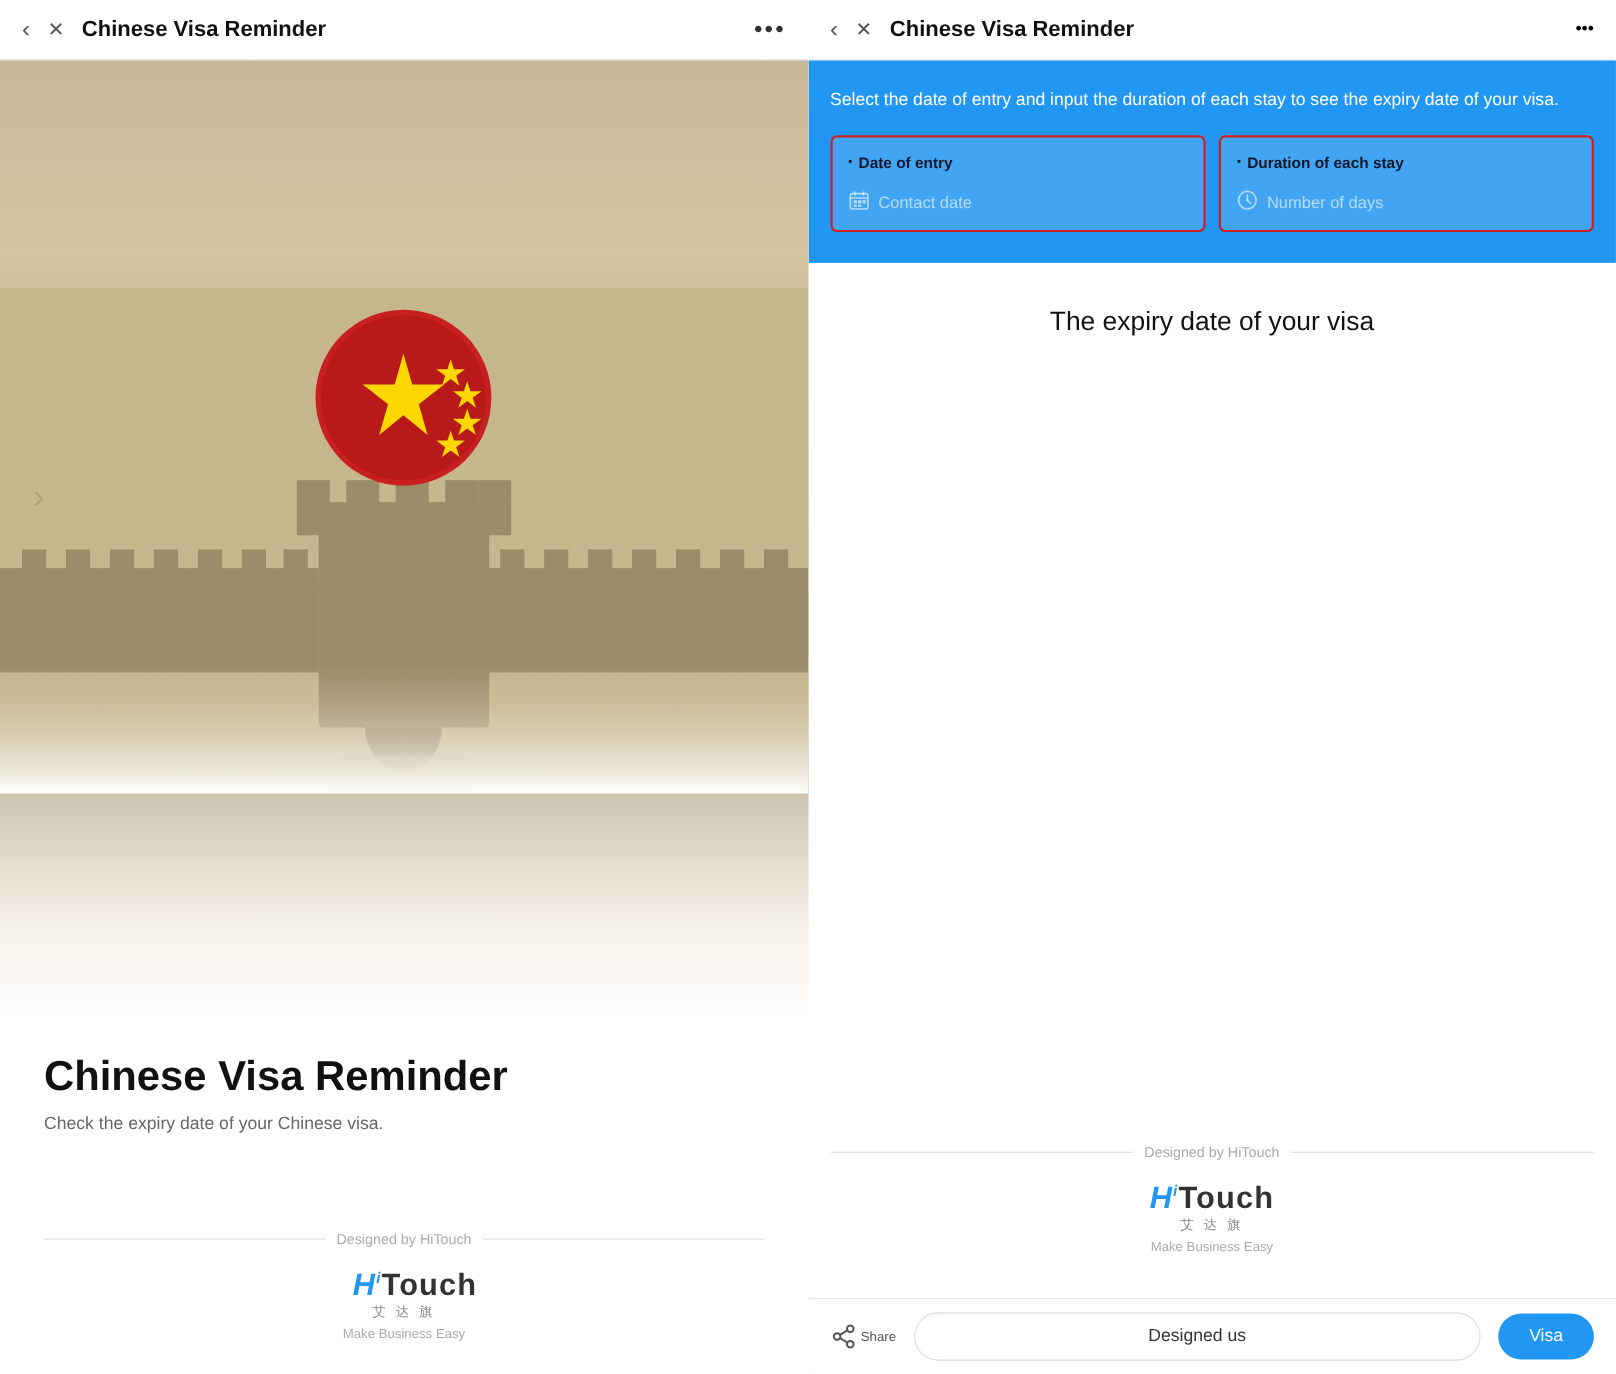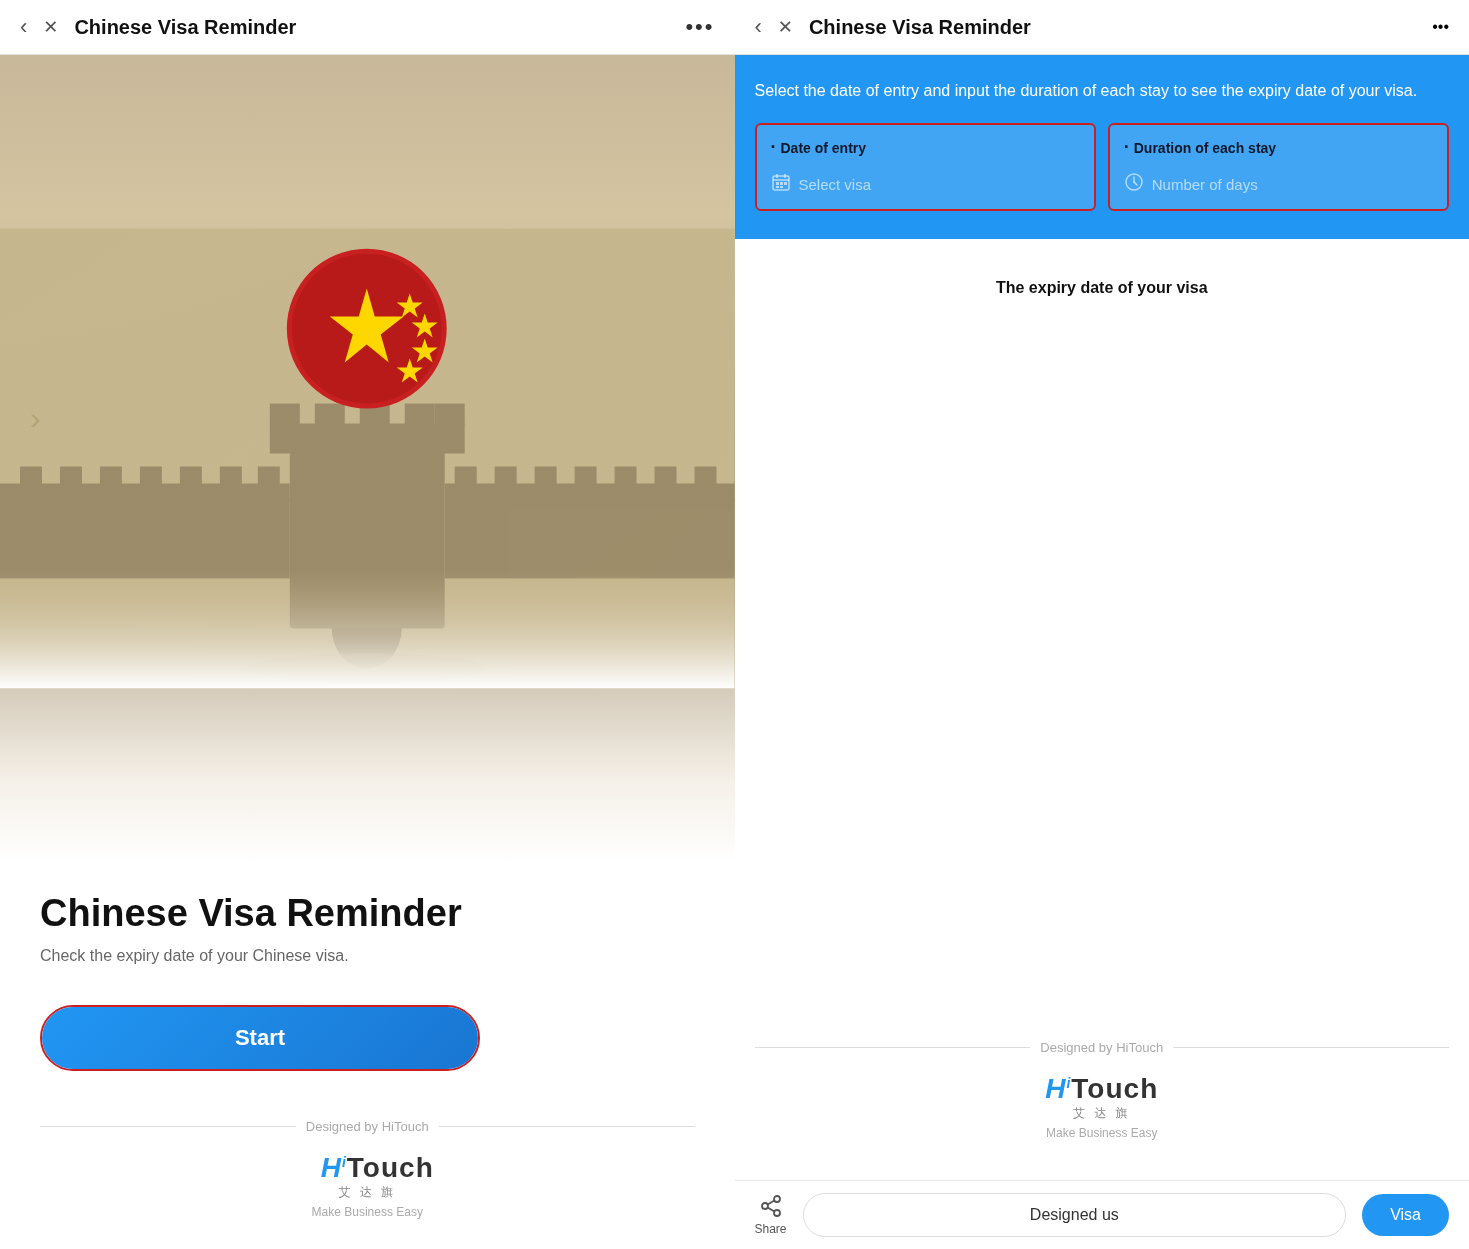--- a/index.html
+++ b/index.html
@@ -190,22 +190,22 @@
     .field-placeholder {
       color: rgba(255,255,255,0.6);
       font-size: 15px;
     }
 
     .expiry-section {
       padding: 40px 20px;
       text-align: center;
     }
     .expiry-title {
-      font-size: 16px;
-      font-weight: 700;
+      font-size: 24px;
+      font-weight: 400;
       color: #111;
     }
 
     .right-bottom {
       margin-top: auto;
       padding: 0 20px 20px;
     }
     .designed-by-right {
       text-align: center;
       color: #aaa;
@@ -229,21 +229,21 @@
 
     .bottom-bar {
       display: flex;
       align-items: center;
       padding: 12px 20px;
       border-top: 1px solid #e8e8e8;
       gap: 16px;
     }
     .share-btn {
       display: flex;
-      flex-direction: column;
+      flex-direction: row;
       align-items: center;
       gap: 4px;
       cursor: pointer;
       color: #333;
     }
     .share-icon-svg {
       width: 24px;
       height: 24px;
     }
     .share-label {
@@ -358,23 +358,20 @@
           </linearGradient>
         </defs>
 
         <text x="30" y="200" font-size="32" fill="#a09060" opacity="0.5">›</text>
       </svg>
     </div>
 
     <div class="app-section">
       <div class="app-title">Chinese Visa Reminder</div>
       <div class="app-desc">Check the expiry date of your Chinese visa.</div>
-      <div class="start-button-wrapper">
-        <button class="start-button">Start</button>
-      </div>
     </div>
 
     <div style="padding: 0 40px 10px;">
       <div class="designed-by">Designed by HiTouch</div>
       <div class="brand-logo">
         <div class="brand-name">
           <span style="color:#2196F3;font-style:italic;margin-left:20px;">H<span style="font-size:14px;vertical-align:super;color:#2196F3;">i</span></span><span>Touch</span>
         </div>
         <div class="brand-sub">艾  达  旗</div>
         <div class="brand-tagline">Make Business Easy</div>
@@ -404,21 +401,21 @@
                 <line x1="2" y1="8" x2="18" y2="8" stroke="rgba(255,255,255,0.6)" stroke-width="1.5"></line>
                 <line x1="6" y1="2" x2="6" y2="6" stroke="rgba(255,255,255,0.6)" stroke-width="1.5"></line>
                 <line x1="14" y1="2" x2="14" y2="6" stroke="rgba(255,255,255,0.6)" stroke-width="1.5"></line>
                 <rect x="5" y="10" width="3" height="3" fill="rgba(255,255,255,0.6)"></rect>
                 <rect x="9" y="10" width="3" height="3" fill="rgba(255,255,255,0.6)"></rect>
                 <rect x="13" y="10" width="3" height="3" fill="rgba(255,255,255,0.6)"></rect>
                 <rect x="5" y="14" width="3" height="2" fill="rgba(255,255,255,0.6)"></rect>
                 <rect x="9" y="14" width="3" height="2" fill="rgba(255,255,255,0.6)"></rect>
               </svg>
             </span>
-            <span class="field-placeholder">Select visa</span>
+            <span class="field-placeholder">Contact date</span>
           </div>
         </div>
 
         <div class="field-box">
           <div class="field-label">Duration of each stay</div>
           <div class="field-input-row">
             <span class="field-icon">
               <svg width="20" height="20" viewBox="0 0 20 20" fill="none" xmlns="http://www.w3.org/2000/svg">
                 <circle cx="10" cy="10" r="8" stroke="rgba(255,255,255,0.6)" stroke-width="1.5"></circle>
                 <line x1="10" y1="5" x2="10" y2="10" stroke="rgba(255,255,255,0.6)" stroke-width="1.5" stroke-linecap="round"></line>

